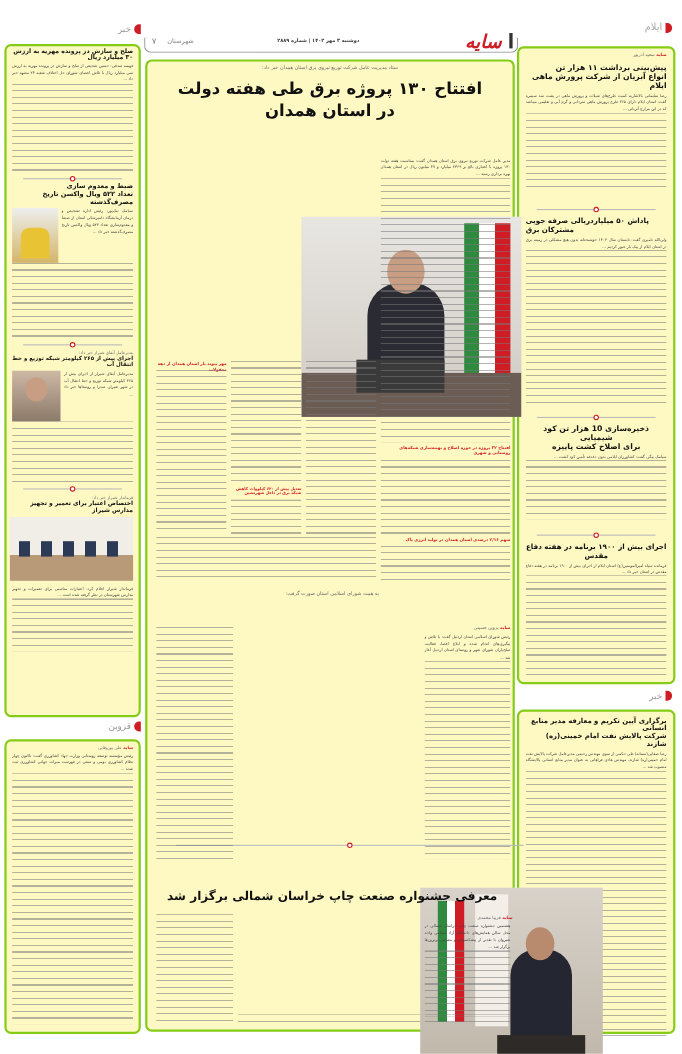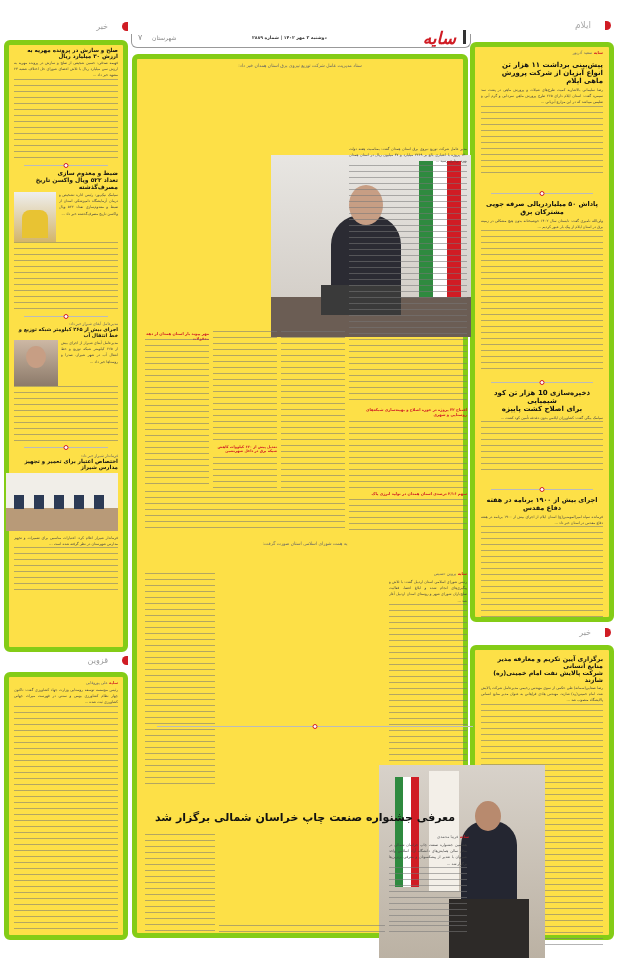--- a/index.html
+++ b/index.html
@@ -4,24 +4,24 @@
 <style>
 *{box-sizing:border-box;margin:0;padding:0}
 body{width:620px;height:958px;background:#fff;font-family:"DejaVu Sans",sans-serif;color:#222;position:relative;overflow:hidden;direction:rtl}
 .abs{position:absolute}
 .header{top:34px;left:131px;width:340px;height:14px;border:1px solid #999;border-top:none;border-radius:0 0 6px 6px;}
 .masthead-logo{position:absolute;right:14px;top:-6px;font-family:"DejaVu Serif",serif;font-size:17px;color:#d01c24;font-style:italic;font-weight:bold}
 .masthead-bar{position:absolute;right:4px;top:-4px;width:3px;height:14px;background:#333}
 .hdr-date{position:absolute;left:120px;top:1px;font-size:4.5px;color:#333;font-weight:bold}
 .hdr-section{position:absolute;left:20px;top:0px;font-size:6px;color:#888}
 .hdr-page{position:absolute;left:6px;top:-1px;font-size:8px;color:#888}
-.sec-tag{display:flex;align-items:flex-end;gap:14px;font-size:8px;color:#999}
+.sec-tag{display:flex;align-items:flex-end;gap:3px;font-size:8px;color:#999}
 .red-pill{display:inline-block;width:6px;height:9px;background:#d01c24;border-radius:0 5px 5px 0}
 .red-pill.l{border-radius:5px 0 0 5px}
-.box{border:5px solid #84cc16;border-radius:6px;background:#fde047}
+.box{border:2px solid #84cc16;border-radius:6px;background:#fef9c3}
 .col-text{font-size:3.6px;line-height:6.2px;color:#444;text-align:justify;overflow:hidden}
 .headline{font-weight:bold;color:#111;text-align:center}
 .sub{color:#666;text-align:center}
 .photo{background:#ccc;overflow:hidden;position:relative}
 .divider{height:1px;background:#bbb;position:relative}
 .divider .dot{position:absolute;left:50%;top:-2px;width:5px;height:5px;border-radius:50%;background:#fff;border:1px solid #d01c24;transform:translateX(-50%)}
 .small-red{font-size:4.5px;color:#d01c24;font-weight:bold}
 .lines{background:repeating-linear-gradient(to bottom,#777 0 1px,transparent 1px 6px);opacity:.55}
 </style>
 </head>
@@ -50,21 +50,21 @@
 
 <div class="abs box" style="top:42px;left:470px;width:144px;height:580px">
   <div style="padding:3px 6px">
     <div class="small-red" style="font-size:4px"><span>سایه</span> <span style="color:#666;font-weight:normal">سعید آذرپور</span></div>
     <div class="headline" style="font-size:7px;text-align:right;margin-top:6px">پیش‌بینی برداشت ۱۱ هزار تن</div>
     <div class="headline" style="font-size:7px;text-align:right">انواع آبزیان از شرکت پرورش ماهی ایلام</div>
     <div class="col-text" style="height:100px;margin-top:2px"><span>رضا سلیمانی بالاشاریه کمیت طرح‌های شیلات و پرورش ماهی در پشت سد سیمره گفت: استان ایلام دارای ۲۶۵ طرح پرورش ماهی سردابی و گرم آبی و تعلیمی میباشد که در این مزارع آبزیانی ...</span><div class="lines" style="height:70px"></div></div>
     <div class="divider" style="margin:6px 10px">
         <span class="dot"></span>
       </div>
-    <div class="headline" style="font-size:6.5px;text-align:center">پاداش ۵۰ میلیاردریالی صرفه جویی مشترکان برق</div>
+    <div class="headline" style="font-size:6.5px;text-align:left">پاداش ۵۰ میلیاردریالی صرفه جویی مشترکان برق</div>
     <div class="col-text" style="height:158px;margin-top:2px"><span>ولی‌الله نامیری گفت: تابستان سال ۱۴۰۲ خوشبختانه بدون هیچ مشکلی در زمینه برق در استان ایلام از پیک بار عبور کردیم ...</span><div class="lines" style="height:140px"></div></div>
     <div class="divider" style="margin:6px 10px">
         <span class="dot"></span>
       </div>
     <div class="headline" style="font-size:7px">ذخیره‌سازی 10 هزار تن کود شیمیایی</div>
     <div class="headline" style="font-size:7px">برای اصلاح کشت پاییزه</div>
     <div class="col-text" style="height:68px;margin-top:2px"><span>سیامک بیگی گفت: کشاورزان ایلامی بدون دغدغه تأمین کود کشت ...</span><div class="lines" style="height:54px"></div></div>
     <div class="divider" style="margin:6px 10px">
         <span class="dot"></span>
       </div>
@@ -82,20 +82,22 @@
 <div class="abs box" style="top:645px;left:470px;width:144px;height:295px">
   <div style="padding:5px 6px">
     <div class="headline" style="font-size:6.3px;text-align:right">برگزاری آیین تکریم و معارفه مدیر منابع انسانی</div>
     <div class="headline" style="font-size:6.3px;text-align:right">شرکت پالایش نفت امام خمینی(ره) شازند</div>
     <div class="col-text" style="height:265px;margin-top:2px"><span>رضا صفایی(سمانه) طی حکمی از سوی مهندس رحیمی مدیرعامل شرکت پالایش نفت امام خمینی(ره) شازند، مهندس هادی فراهانی به عنوان مدیر منابع انسانی پالایشگاه منصوب شد ...</span><div class="lines" style="height:245px"></div></div>
   </div>
 </div>
 
 <div class="abs box" style="top:54px;left:132px;width:336px;height:884px">
   <div class="sub" style="font-size:4.5px;margin-top:4px">ستاد مدیریت عامل شرکت توزیع نیروی برق استان همدان خبر داد:</div>
+  <div class="headline" style="font-size:15px;margin-top:5px;line-height:20px">افتتاح ۱۳۰ پروژه برق طی هفته دولت</div>
+  <div class="headline" style="font-size:15px;line-height:20px">در استان همدان</div>
 
   <div class="abs photo" style="top:87px;left:8px;width:200px;height:182px;background:linear-gradient(#e8e6e2,#cfc9c2)">
     <div class="abs" style="right:10px;top:6px;width:42px;height:140px;background:linear-gradient(to right,#2f8a3f 0 33%,#fff 33% 66%,#d01c24 66%)"></div>
     <div class="abs" style="left:60px;top:60px;width:70px;height:90px;background:#2b2b33;border-radius:30px 30px 0 0"></div>
     <div class="abs" style="left:78px;top:30px;width:34px;height:40px;background:#c79e84;border-radius:50%"></div>
     <div class="abs" style="left:0;bottom:0;width:200px;height:40px;background:#6b5d54"></div>
     <div class="abs" style="left:50px;bottom:22px;width:80px;height:30px;background:#3a3a3a"></div>
   </div>
   <div class="abs col-text" style="top:87px;left:212px;width:118px;height:260px"><span>مدیر عامل شرکت توزیع نیروی برق استان همدان گفت: بمناسبت هفته دولت ۱۳۰ پروژه با اعتباری بالغ بر ۲۳۶۹ میلیارد و ۴۷ میلیون ریال در استان همدان بهره برداری رسید ...</span><div class="lines" style="height:240px"></div></div>
   <div class="abs small-red" style="top:272px;left:8px;width:64px;font-size:3.8px">مهر پیوند بار استان همدان از دهه معقولات</div>

